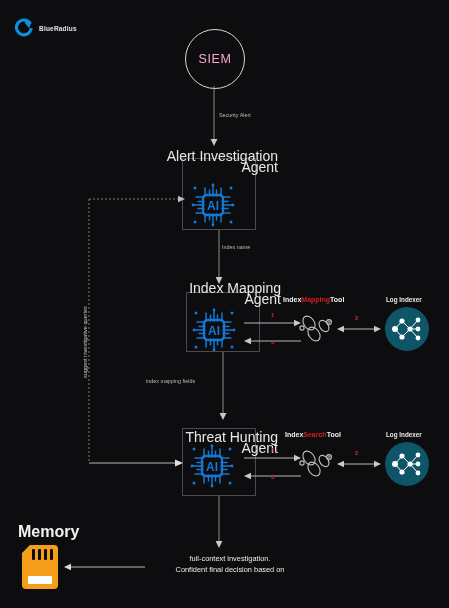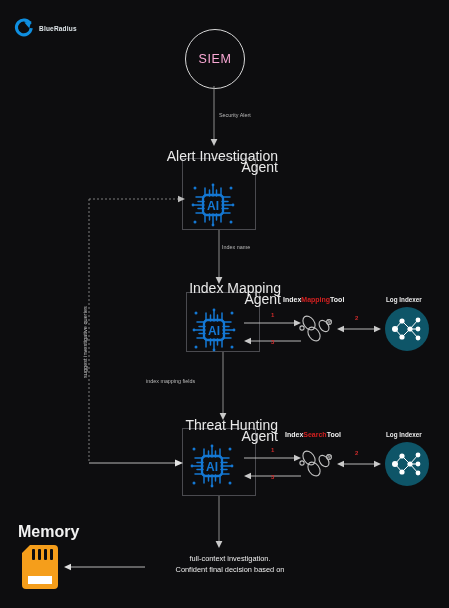--- a/index.html
+++ b/index.html
@@ -250,21 +250,21 @@
   <div class="abs" style="left:150px;top:352px;">
     <svg width="130" height="70">
       <line x1="73" y1="0" x2="73" y2="62" stroke="#9a9a9a" stroke-width="0.9"></line>
       <path d="M73 68 L69.6 61 L76.4 61 Z" fill="#c9c9c9"></path>
     </svg>
   </div>
   <div class="abs edge-label" style="left:146px;top:378px;">index mapping fields</div>
 
   <div class="abs agent-box" style="left:182px;top:428px;width:74px;height:68px;"></div>
   <div class="abs" style="left:160px;top:420px;width:118px;">
-    <div class="agent-title" style="position:relative;">Threat Hunting</div>
+    <div class="agent-title" style="position:relative;margin-top:12px;">Threat Hunting</div>
     <div class="agent-title" style="position:relative;">Agent</div>
   </div>
   <div class="abs chip" style="left:190px;top:444px;">
     <svg width="44" height="44" viewBox="0 0 44 44">
       <g stroke="#1478d4" stroke-width="1.5" fill="none" stroke-linecap="round">
         <line x1="14" y1="13" x2="14" y2="5"></line>
           <line x1="18.5" y1="13" x2="18.5" y2="7"></line>
         <line x1="22" y1="13" x2="22" y2="3"></line>
           <line x1="25.5" y1="13" x2="25.5" y2="7"></line>
         <line x1="30" y1="13" x2="30" y2="5"></line>

